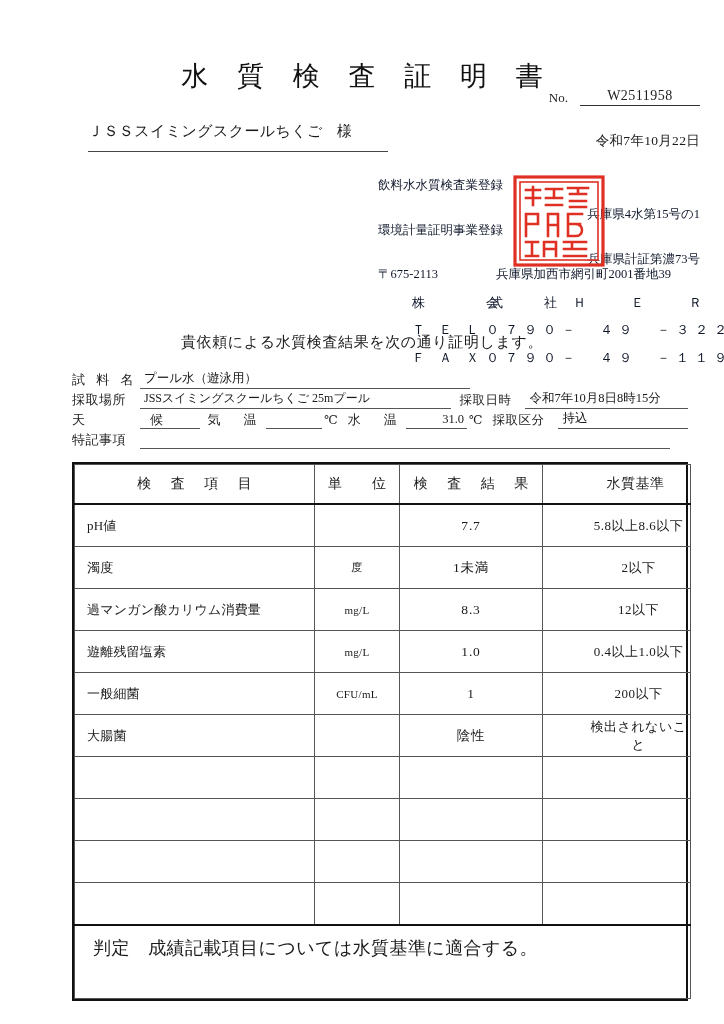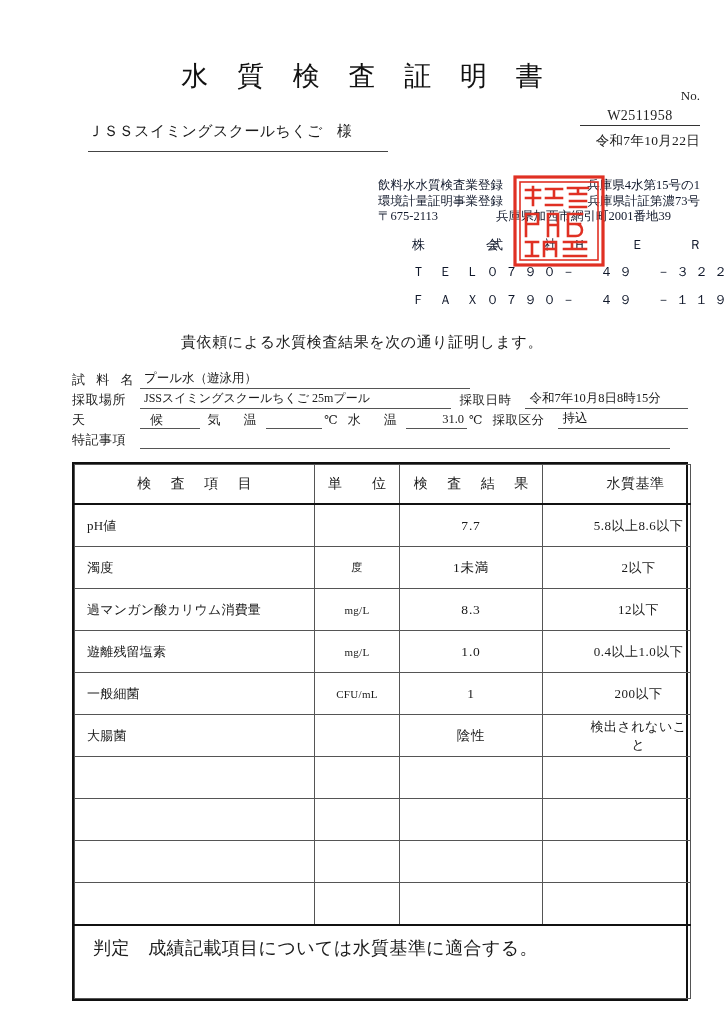--- a/index.html
+++ b/index.html
@@ -34,23 +34,22 @@
   }
 
   
   .no-wrap {
     position: absolute;
     right: 24px;
     top: 88px;
     font-size: 13px;
     display: flex;
     align-items: flex-end;
-    gap: 4px;
+    gap: 12px;
     color: #222;
-    flex-direction: column;
   }
   .no-label { font-size: 13px; }
   .no-value {
     min-width: 108px;
     border-bottom: 1px solid #333;
     text-align: center;
     padding: 0 6px 1px 6px;
     font-size: 14px;
     letter-spacing: 0.5px;
   }
@@ -87,21 +86,21 @@
     font-size: 12.5px;
     line-height: 15.5px;
     color: #0f172a;
   }
   .comp-row {
     display: flex;
     justify-content: space-between;
     white-space: nowrap;
   }
   .comp-row .lab { letter-spacing: 0px; }
-  .comp-row .val { letter-spacing: 0px; }
+  .comp-row .val { letter-spacing: 0px; margin-top: 29px; }
   .comp-zip {
     display: flex;
     white-space: nowrap;
   }
   .comp-zip .zip { width: 118px; }
 
   .comp-spaced {
     display: flex;
     white-space: nowrap;
     margin-top: 12px;

